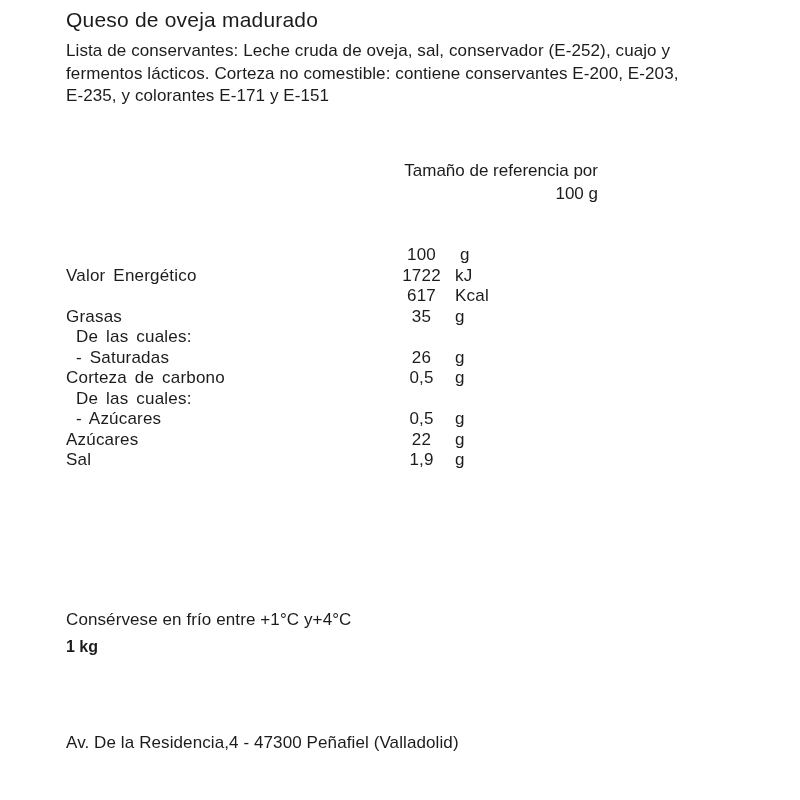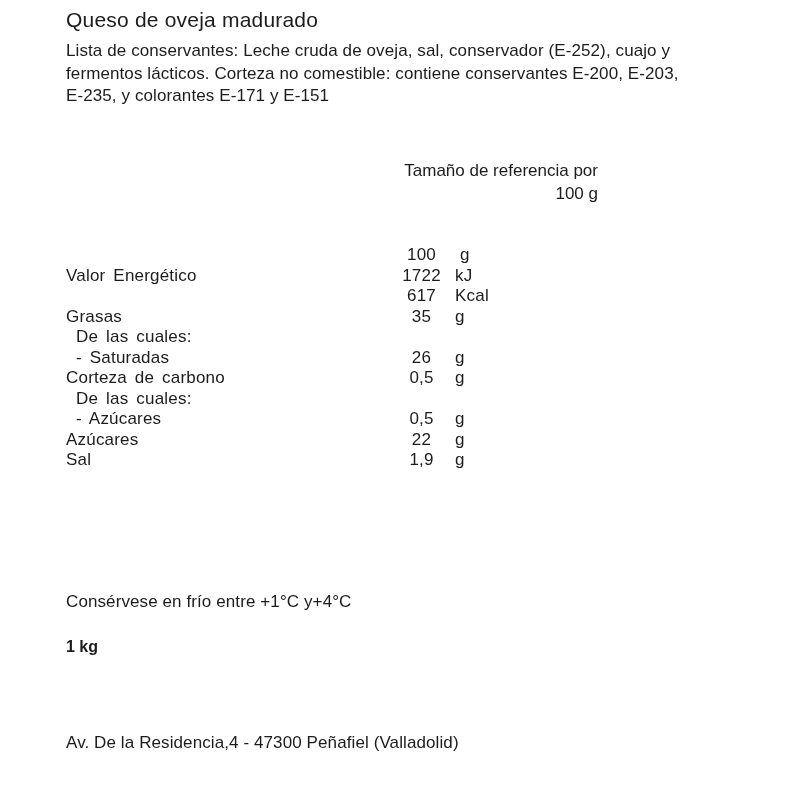--- a/index.html
+++ b/index.html
@@ -68,21 +68,21 @@
   .nnum {
     width: 67px;
     flex: none;
     text-align: center;
     white-space: pre;
   }
   .nunit { white-space: pre; }
 
   #storage-note {
     left: 66px;
-    top: 592px;
+    top: 610px;
     font-size: 17px;
     letter-spacing: 0.1px;
     white-space: pre;
   }
 
   #net-weight {
     left: 66px;
     top: 638px;
     font-size: 16px;
     font-weight: bold;

